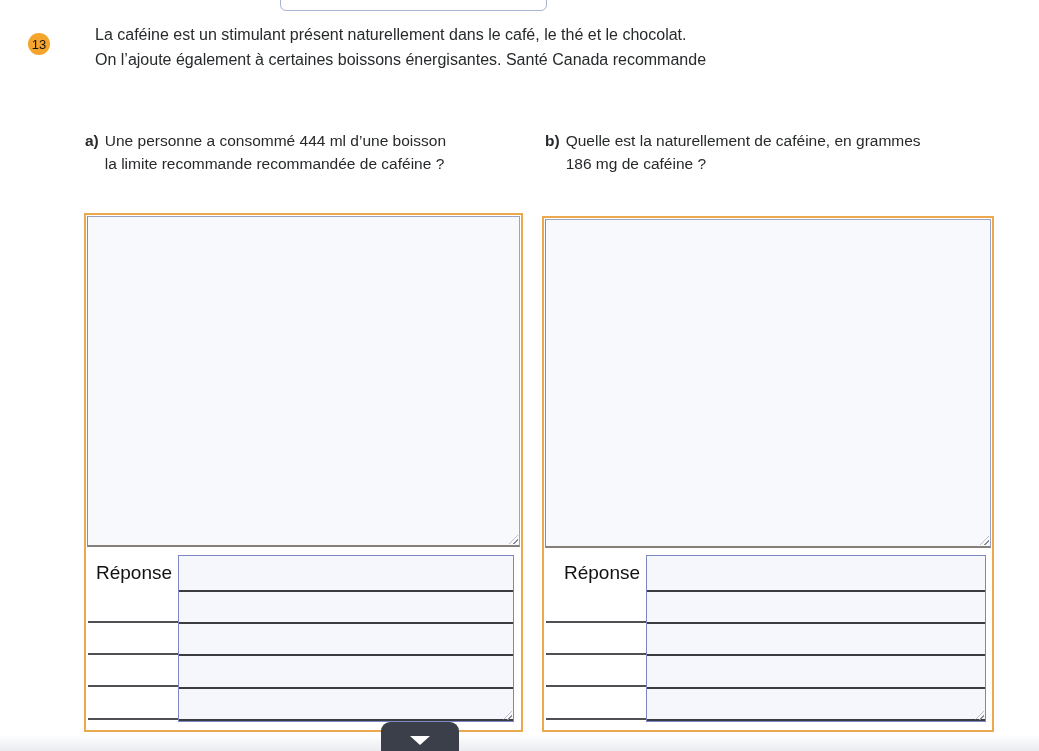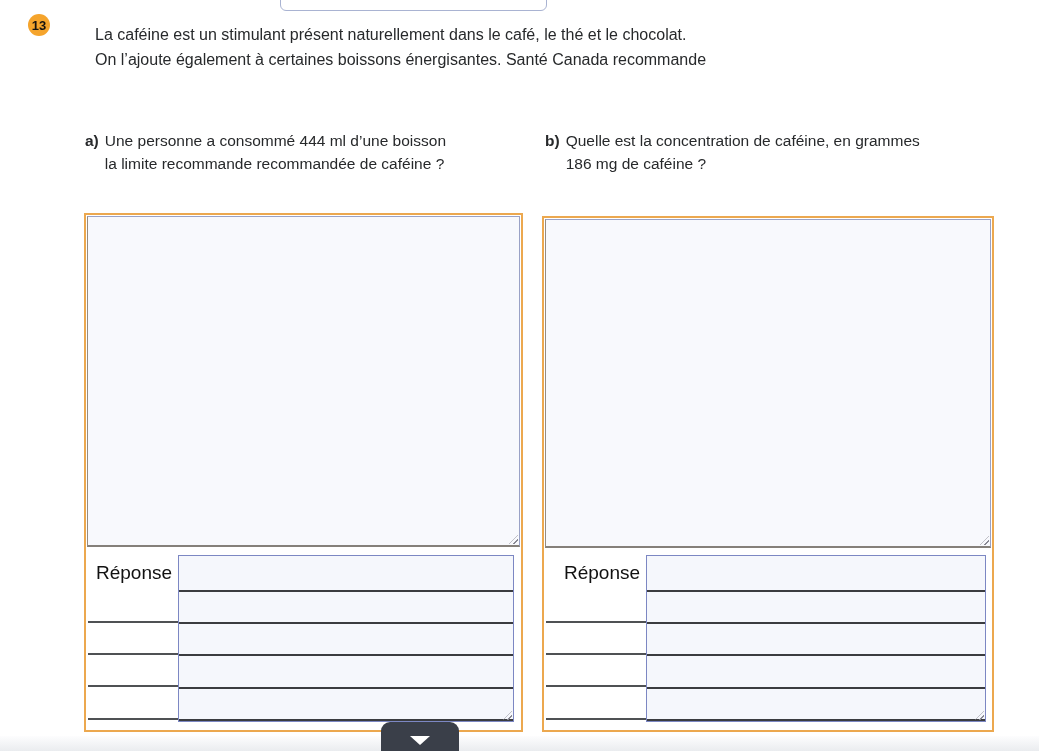--- a/index.html
+++ b/index.html
@@ -10,23 +10,23 @@
     -webkit-font-smoothing:antialiased;
   }
   
   .top-input{
     position:absolute;left:280px;top:-11px;width:267px;height:22px;
     background:#ffffff;border:1.5px solid #a9b3d2;border-radius:6px;
     box-sizing:border-box;
   }
   
   .badge{
-    position:absolute;left:28px;top:14px;width:22px;height:22px;border-radius:50%;
+    position:absolute;left:28px;top:33px;width:22px;height:22px;border-radius:50%;
     display:flex;align-items:center;justify-content:center;
-    font-weight:bold;font-size:13px;color:#151210;
+    font-weight:normal;font-size:13px;color:#151210;
   }
   
   .intro{
     position:absolute;left:95px;top:22px;width:700px;
     font-size:16px;line-height:25px;color:#27292b;
   }
   
   .qtext{
     position:absolute;top:130px;display:flex;gap:6px;
     font-size:15.5px;line-height:22.5px;color:#27292b;
@@ -116,21 +116,21 @@
   <span class="qlabel">a)</span>
   <span>
     <div>Une personne a consommé 444 ml d’une boisson</div>
     <div>la limite recommande recommandée de caféine ?</div>
   </span>
 </div>
 
 <div class="qtext q-b">
   <span class="qlabel">b)</span>
   <span>
-    <div>Quelle est la concentration de caféine, en grammes</div>
+    <div>Quelle est la naturellement de caféine, en grammes</div>
     <div>186 mg de caféine ?</div>
   </span>
 </div>
 
 <div class="workbox box-a">
   <div class="canvas">
     <span></span>
     <div class="rhandle"></div>
   </div>
   <div class="ans-label">Réponse :</div>

